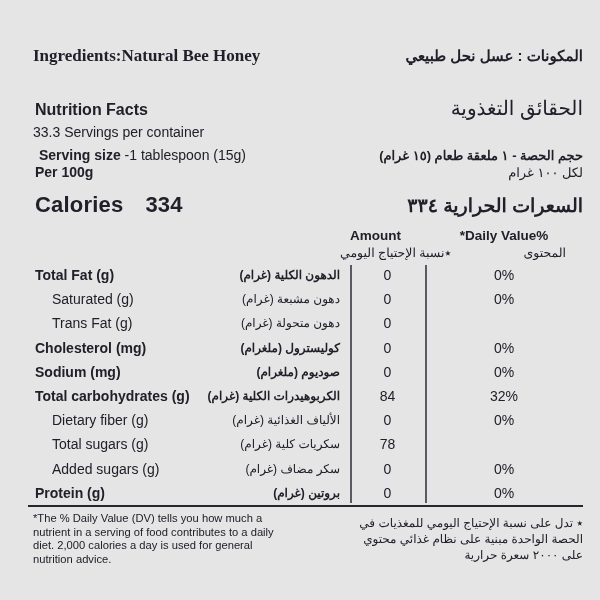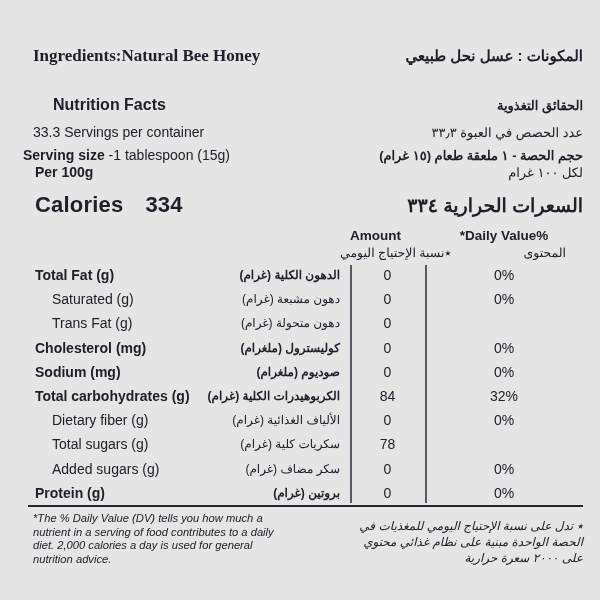--- a/index.html
+++ b/index.html
@@ -7,29 +7,29 @@
     position:relative;width:600px;height:600px;background:#e5e5e5;overflow:hidden;
     font-family:"Liberation Sans", sans-serif;color:#20202a;
   }
   .flexrow{position:absolute;left:33px;right:17px;display:flex;justify-content:space-between;align-items:baseline;}
   .ar{direction:rtl;unicode-bidi:plaintext;text-align:right;}
   
   .ingredients{top:46px;}
   .ingredients .en{font-family:"Liberation Serif", serif;font-weight:bold;font-size:17px;}
   .ingredients .ar{font-weight:bold;font-size:15px;}
   
-  .nf{top:96px;left:35px;margin-left:18px;}
+  .nf{top:96px;left:35px;}
   .nf .en{font-weight:bold;font-size:16px;}
-  .nf .ar{font-weight:bold;font-size:13px;}
+  .nf .ar{font-weight:normal;font-size:20px;}
   
   .servings{top:124px;}
   .servings .en{font-size:14px;}
   .servings .ar{font-size:13px;}
   
-  .ssize{top:147px;left:23px;}
+  .ssize{top:147px;left:39px;}
   .ssize .en{font-size:14px;}
   .ssize .en b{font-weight:bold;}
   .ssize .ar{font-size:13px;font-weight:bold;}
   
   .per{top:164px;left:35px;}
   .per .en{font-weight:bold;font-size:14px;}
   .per .ar{font-size:13px;}
   
   .calories{top:192px;left:35px;}
   .calories .en{font-weight:bold;font-size:22px;letter-spacing:.2px;}
@@ -48,42 +48,41 @@
   .row{position:relative;height:24.2px;padding-left:32px;}
   .row .en{position:absolute;left:35px;top:3px;font-size:14px;}
   .row.indent .en{left:52px;}
   .row.bold .en{font-weight:bold;}
   .row .arl{position:absolute;right:260px;top:4px;font-size:12px;direction:rtl;unicode-bidi:plaintext;}
   .row.bold .arl{font-weight:bold;}
   .row .amount{position:absolute;left:350px;width:75px;top:3px;text-align:center;font-size:14px;}
   .row .dv{position:absolute;left:425px;width:158px;top:3px;text-align:center;font-size:14px;}
   
   .rule{position:absolute;top:505px;left:28px;width:555px;height:2px;background:#26262e;}
-  .footnote{top:512px;align-items:flex-end;font-style:italic;}
+  .footnote{top:512px;align-items:center;}
   .footnote .en{width:278px;font-size:11.2px;line-height:13.5px;white-space:pre-line;}
   .footnote .ar{width:282px;font-size:12px;line-height:16px;white-space:pre-line;}
 </style>
 </head>
 <body>
 
 <div class="page">
 
   <div class="flexrow ingredients">
     <span class="en">Ingredients:Natural Bee Honey</span>
     <span class="ar">المكونات : عسل نحل طبيعي</span>
   </div>
 
   <div class="flexrow nf">
     <span class="en">Nutrition Facts</span>
     <span class="ar">الحقائق التغذوية</span>
   </div>
 
   <div class="flexrow servings">
     <span class="en">33.3 Servings per container</span>
-    <span class="ar">عدد الحصص في العبوة ٣٣٫٣</span>
   </div>
 
   <div class="flexrow ssize">
     <span class="en"><b>Serving size</b><span> -1 tablespoon (15g)</span></span>
     <span class="ar">حجم الحصة - ١ ملعقة طعام (١٥ غرام)</span>
   </div>
 
   <div class="flexrow per">
     <span class="en">Per 100g</span>
     <span class="ar">لكل ١٠٠ غرام</span>

